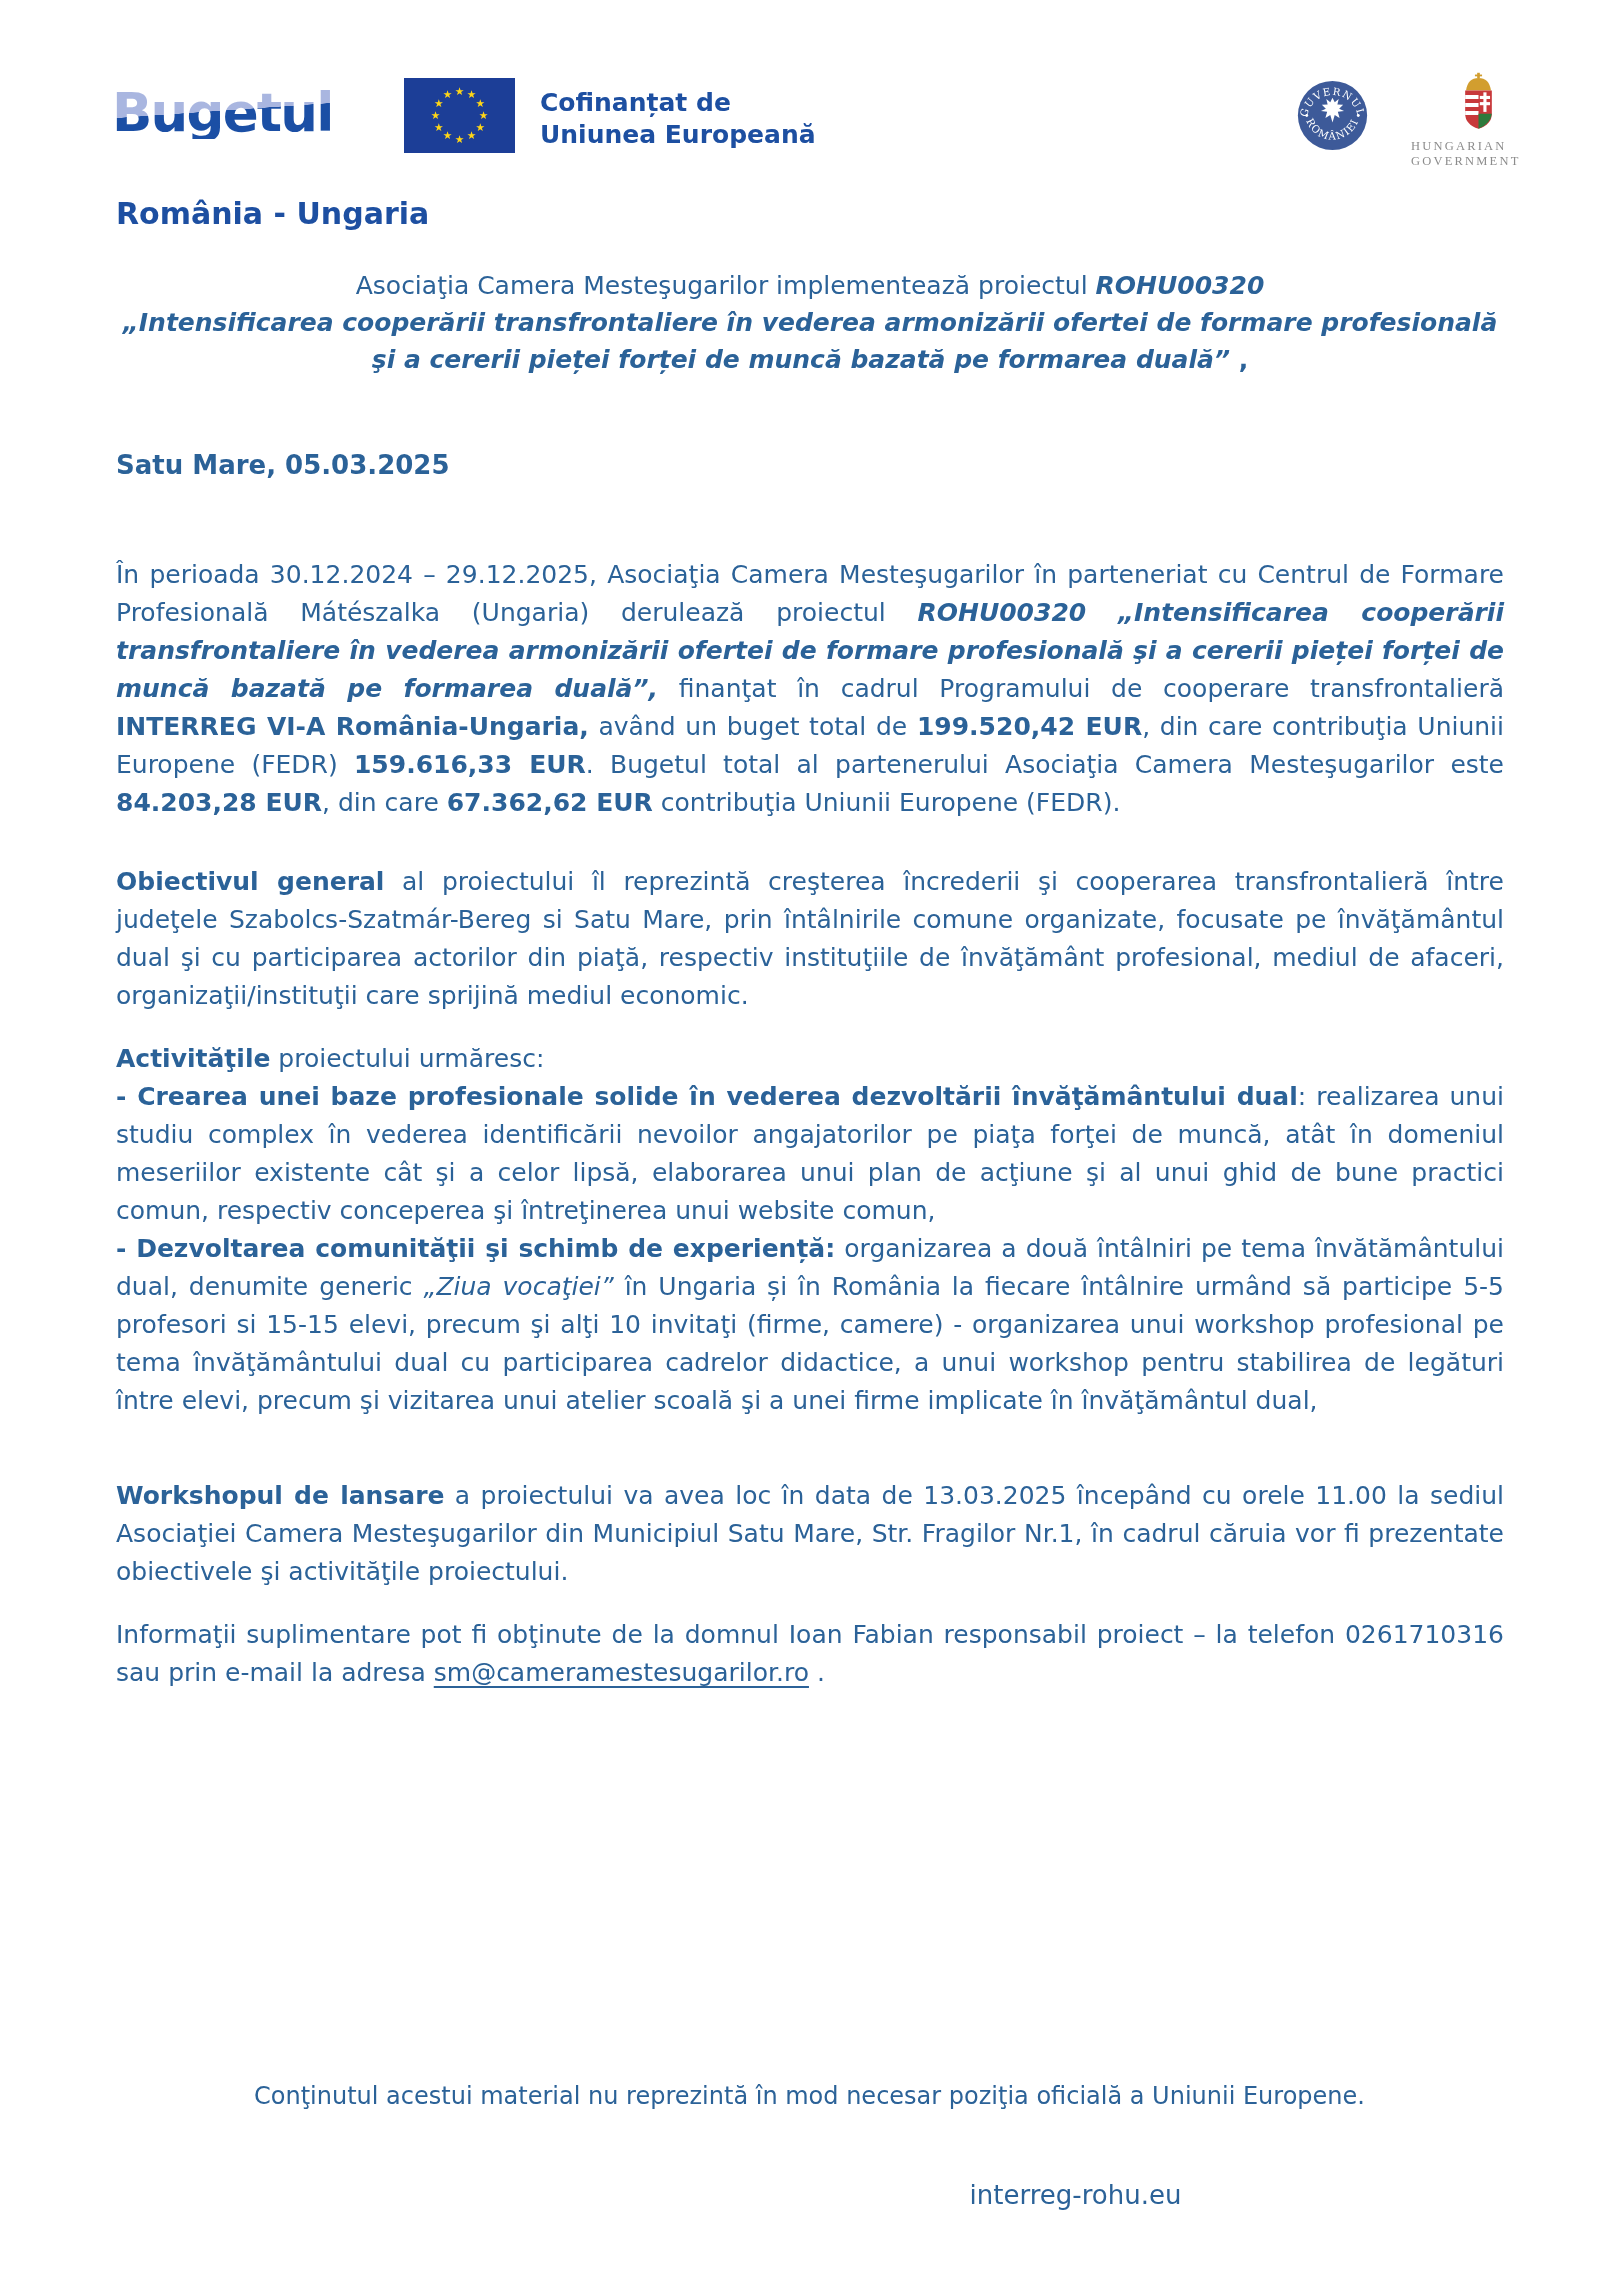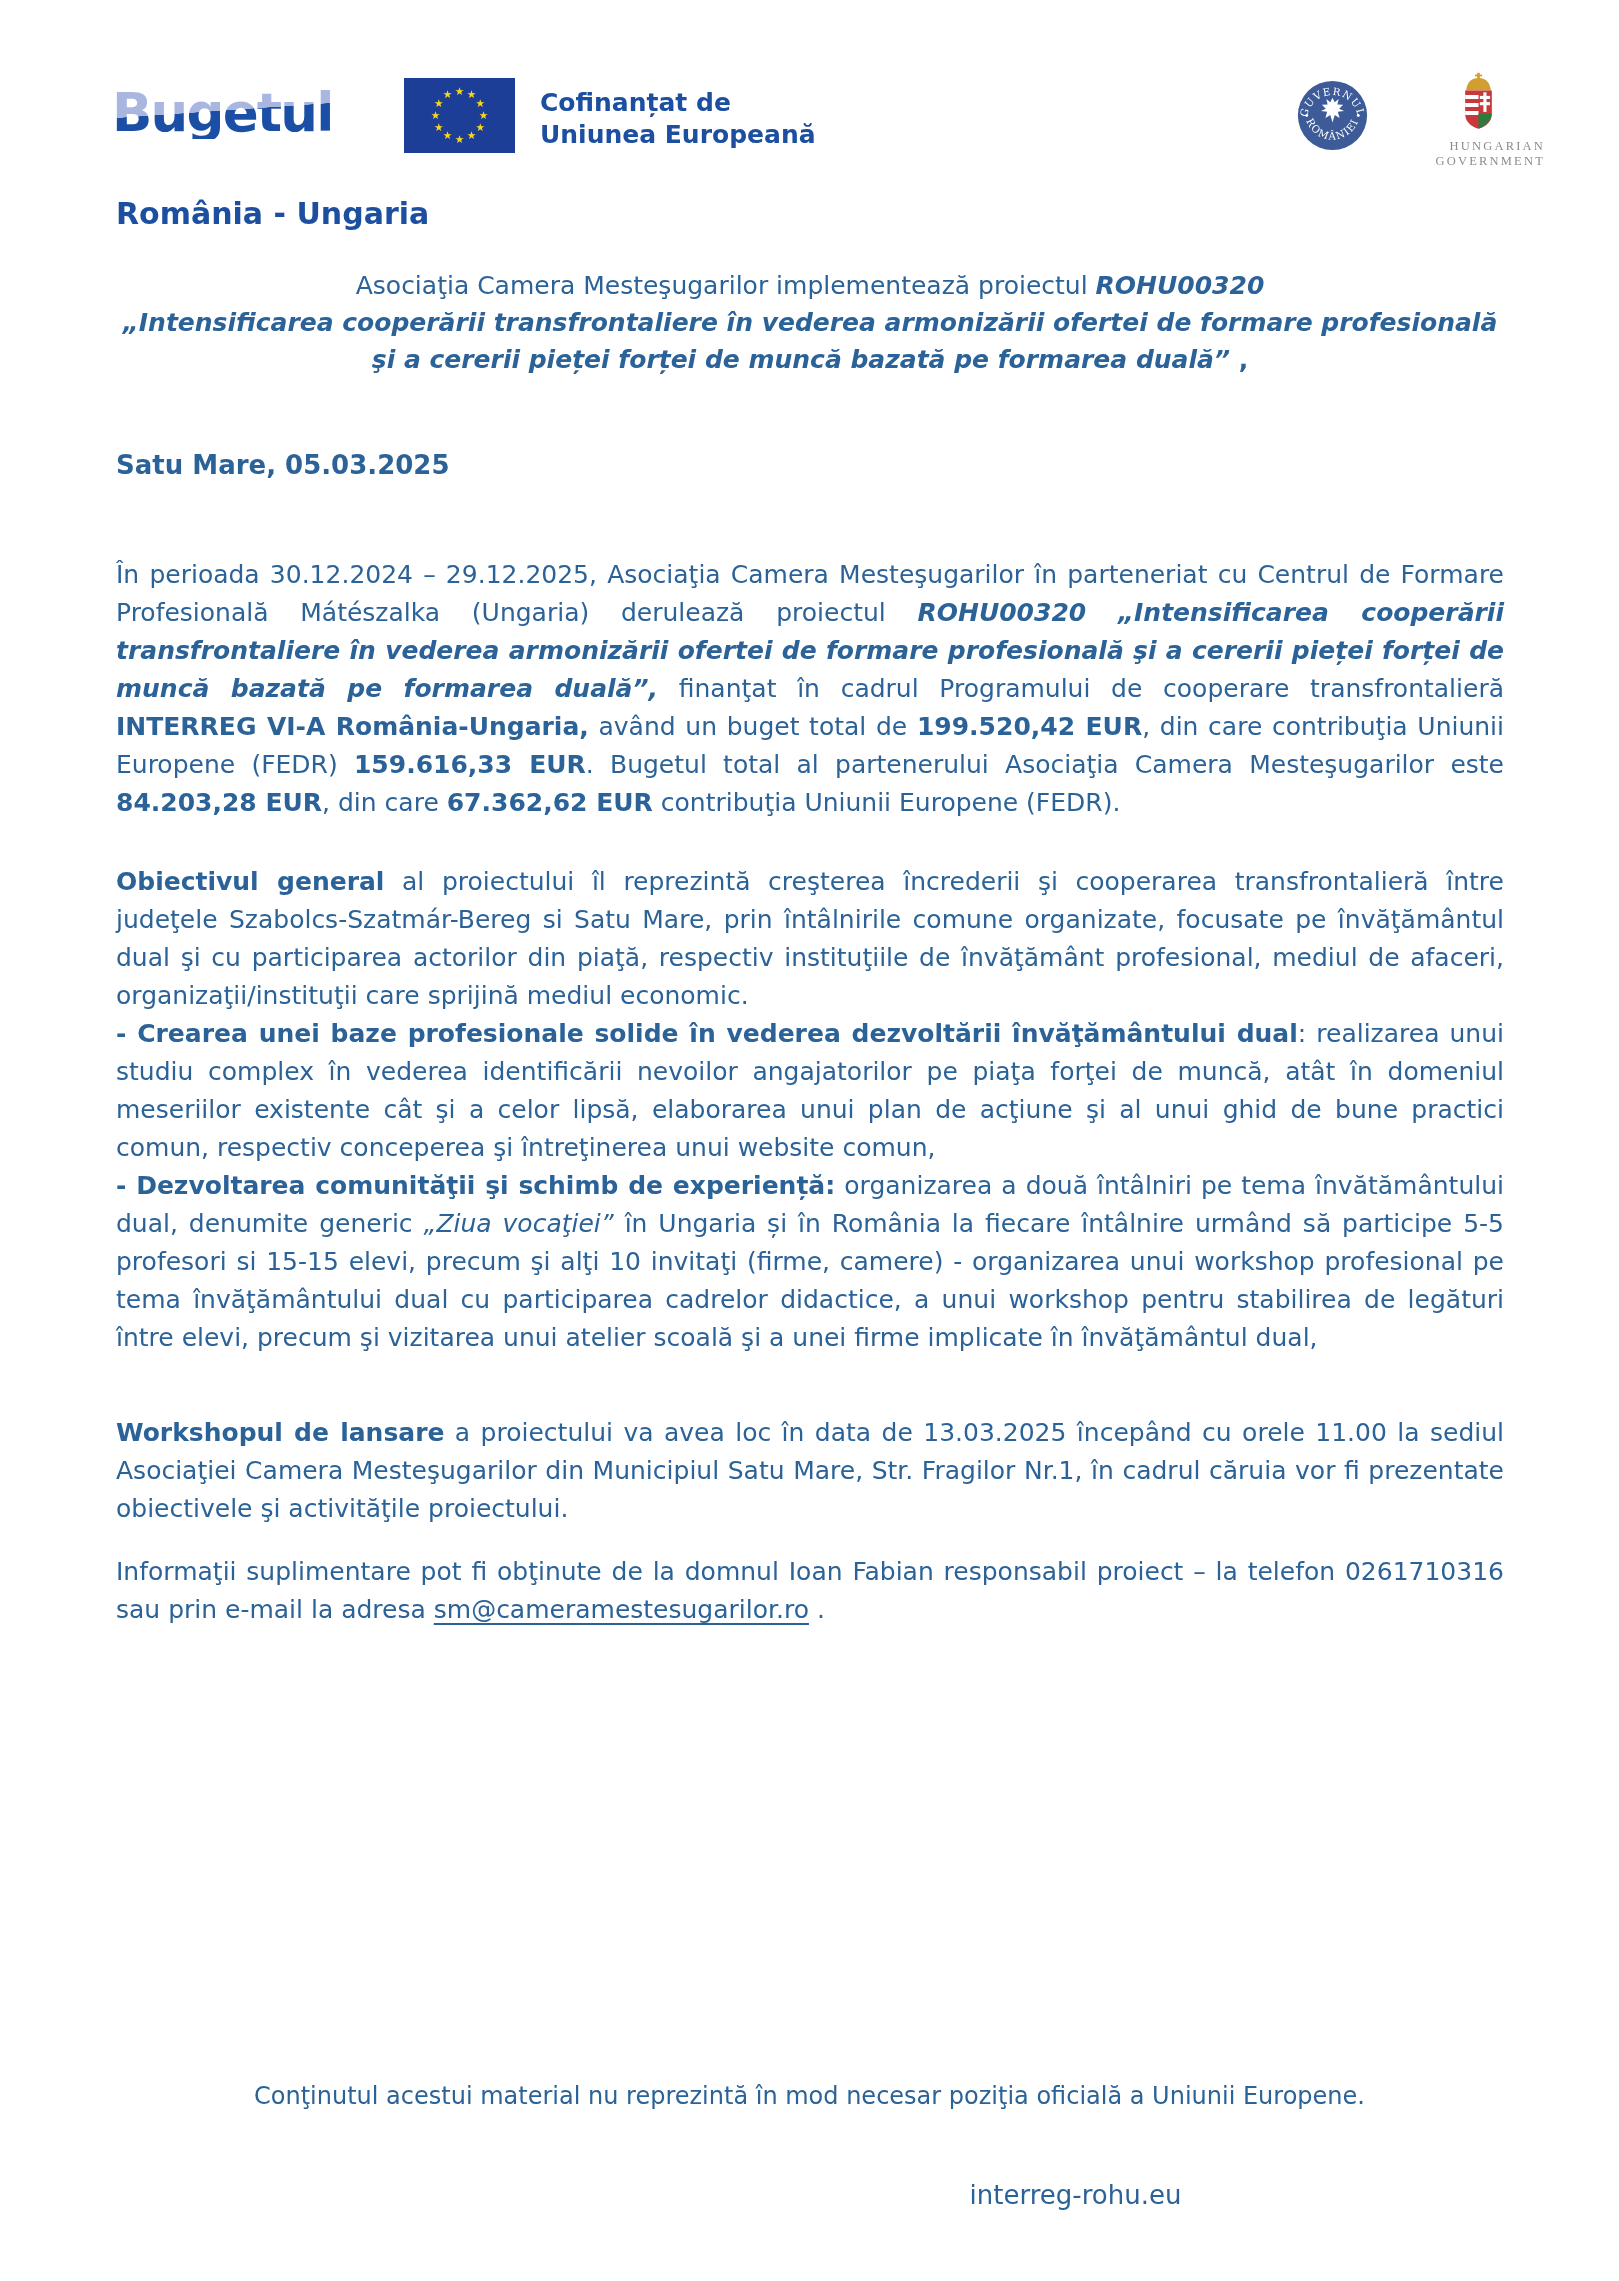--- a/index.html
+++ b/index.html
@@ -29,21 +29,21 @@
   }
   .eu-star{
     position:absolute;left:50%;top:50%;
     color:#ffd617;font-size:10.7px;line-height:1;
   }
   .cofinance{
     position:absolute;left:540px;top:87px;
     font-size:25px;font-weight:700;color:#1d4fa1;line-height:32px;
   }
   .ro-seal{position:absolute;left:1297px;top:80px;width:71px;height:71px;}
-  .hu-gov{position:absolute;left:1411px;top:71px;width:134px;text-align:right;}
+  .hu-gov{position:absolute;left:1411px;top:71px;width:134px;text-align:left;}
   .hu-gov svg{display:block;margin:0 auto;}
   .hu-gov-text{
     font-family:"Liberation Serif","DejaVu Serif",serif;
     font-size:12.5px;letter-spacing:2.2px;color:#8c8c8c;line-height:15px;
     margin-top:3.6px;white-space:nowrap;
   }
   .program-area{
     position:absolute;left:116px;top:196px;
     font-size:30px;font-weight:700;color:#1d4fa1;
   }
@@ -155,20 +155,21 @@
 
     <div class="subtitle"><span>Asociaţia Camera Mesteşugarilor implementează proiectul </span><span class="seg-bi">ROHU00320</span></div>
     <div class="subtitle"><span class="seg-bi">„Intensificarea cooperării transfrontaliere în vederea armonizării ofertei de formare profesională şi a cererii pieței forței de muncă bazată pe formarea duală”</span><span class="seg-b"> ,</span></div>
 
     <div class="dateline">Satu Mare, 05.03.2025</div>
 
     <p class="para p1"><span>În perioada 30.12.2024 – 29.12.2025, Asociaţia Camera Mesteşugarilor în parteneriat cu Centrul de Formare Profesională Mátészalka (Ungaria) derulează proiectul </span><span class="seg-bi">ROHU00320</span><span> </span><span class="seg-bi">„Intensificarea cooperării transfrontaliere în vederea armonizării ofertei de formare profesională şi a cererii pieței forței de muncă bazată pe formarea duală”,</span><span> finanţat în cadrul Programului de cooperare transfrontalieră </span><span class="seg-b">INTERREG VI-A România-Ungaria,</span><span> având un buget total de </span><span class="seg-b">199.520,42 EUR</span><span>, din care contribuţia Uniunii Europene (FEDR) </span><span class="seg-b">159.616,33 EUR</span><span>. Bugetul total al partenerului Asociaţia Camera Mesteşugarilor este </span><span class="seg-b">84.203,28 EUR</span><span>, din care </span><span class="seg-b">67.362,62 EUR</span><span> contribuţia Uniunii Europene (FEDR).</span></p>
 
     <p class="para p2"><span class="seg-b">Obiectivul general</span><span> al proiectului îl reprezintă creşterea încrederii şi cooperarea transfrontalieră între judeţele Szabolcs-Szatmár-Bereg si Satu Mare, prin întâlnirile comune organizate, focusate pe învăţământul dual şi cu participarea actorilor din piaţă, respectiv instituţiile de învăţământ profesional, mediul de afaceri, organizaţii/instituţii care sprijină mediul economic.</span></p>
 
+    <p class="para p3-intro"><span class="seg-b">Activităţile</span><span> proiectului urmăresc:</span></p>
     <p class="para"><span class="seg-b">- Crearea unei baze profesionale solide în vederea dezvoltării învăţământului dual</span><span>: realizarea unui studiu complex în vederea identificării nevoilor angajatorilor pe piaţa forţei de muncă, atât în domeniul meseriilor existente cât şi a celor lipsă, elaborarea unui plan de acţiune şi al unui ghid de bune practici comun, respectiv conceperea şi întreţinerea unui website comun,</span></p>
     <p class="para"><span class="seg-b">- Dezvoltarea comunităţii şi schimb de experiență:</span><span> organizarea a două întâlniri pe tema învătământului dual, denumite generic </span><span class="seg-i">„Ziua vocaţiei”</span><span> în Ungaria și în România la fiecare întâlnire urmând să participe 5-5 profesori si 15-15 elevi, precum şi alţi 10 invitaţi (firme, camere) - organizarea unui workshop profesional pe tema învăţământului dual cu participarea cadrelor didactice, a unui workshop pentru stabilirea de legături între elevi, precum şi vizitarea unui atelier scoală şi a unei firme implicate în învăţământul dual,</span></p>
 
     <p class="para p4"><span class="seg-b">Workshopul de lansare</span><span> a proiectului va avea loc în data de 13.03.2025 începând cu orele 11.00 la sediul Asociaţiei Camera Mesteşugarilor din Municipiul Satu Mare, Str. Fragilor Nr.1, în cadrul căruia vor fi prezentate obiectivele şi activităţile proiectului.</span></p>
 
     <p class="para p5"><span>Informaţii suplimentare pot fi obţinute de la domnul Ioan Fabian responsabil proiect – la telefon 0261710316 sau prin e-mail la adresa </span><a class="seg-link">sm@cameramestesugarilor.ro</a><span> .</span></p>
   </div>
 
   <div class="footer-note">Conţinutul acestui material nu reprezintă în mod necesar poziţia oficială a Uniunii Europene.</div>
   <div class="footer-site">interreg-rohu.eu</div>

